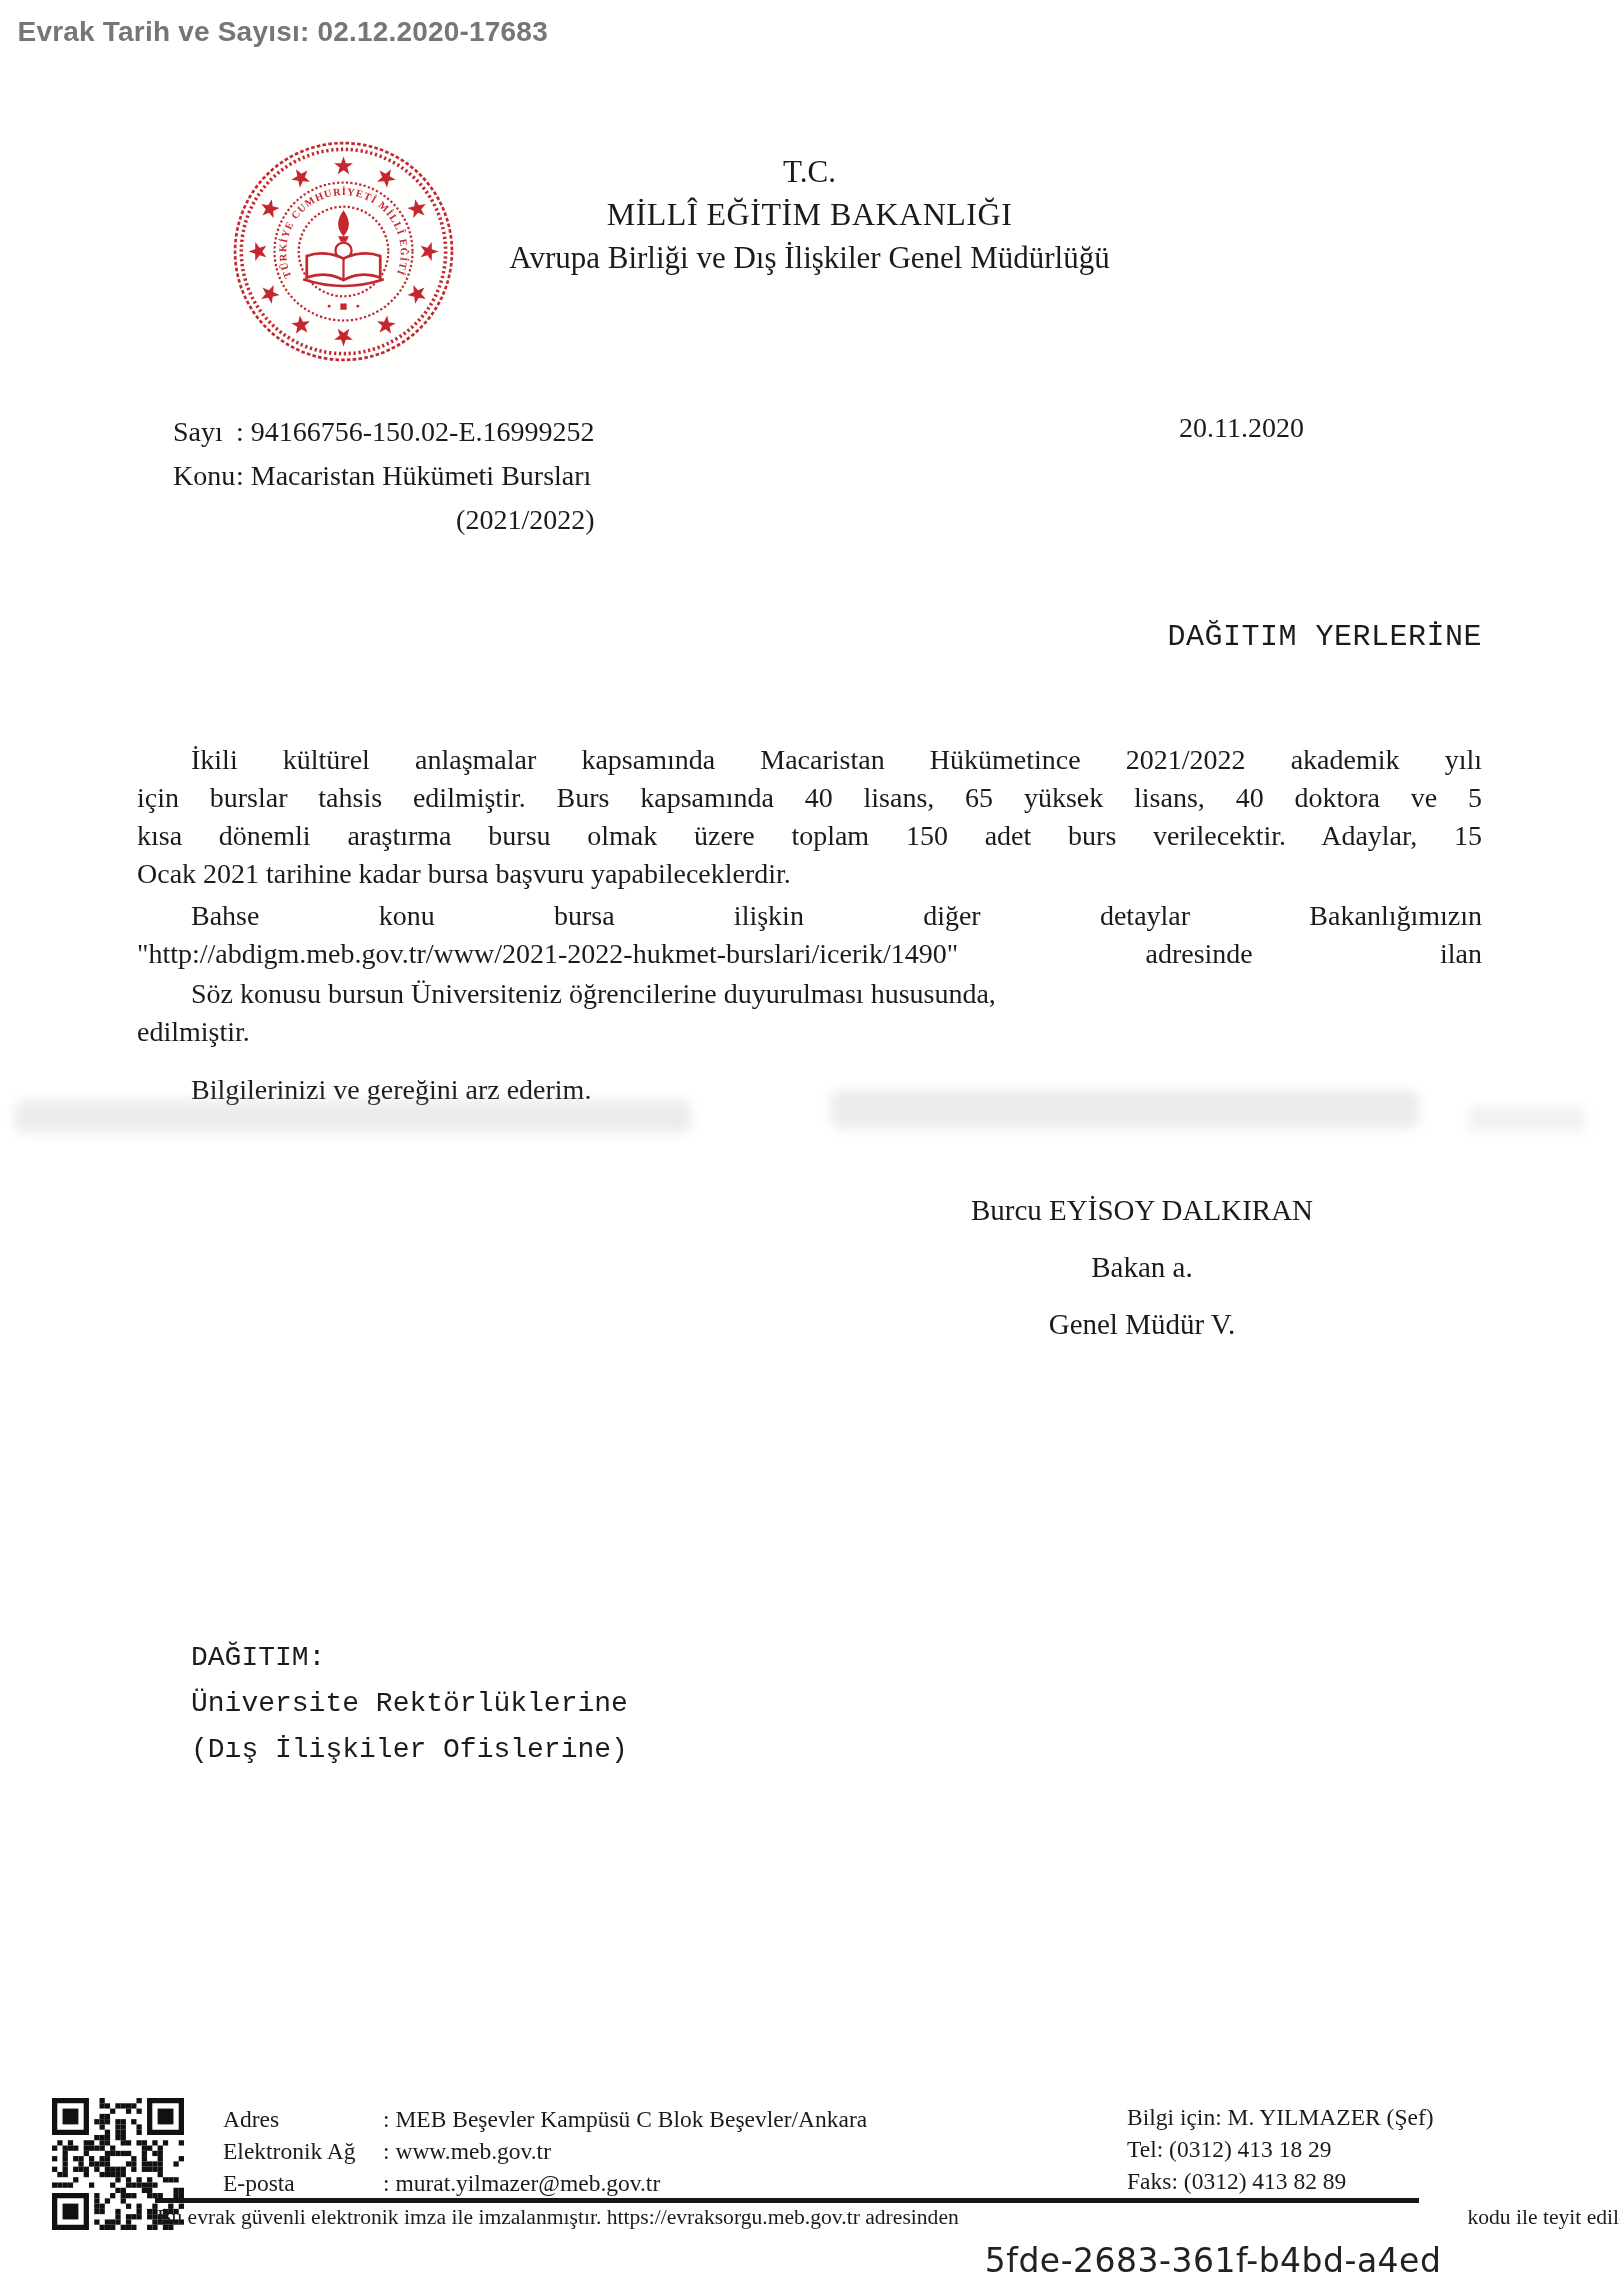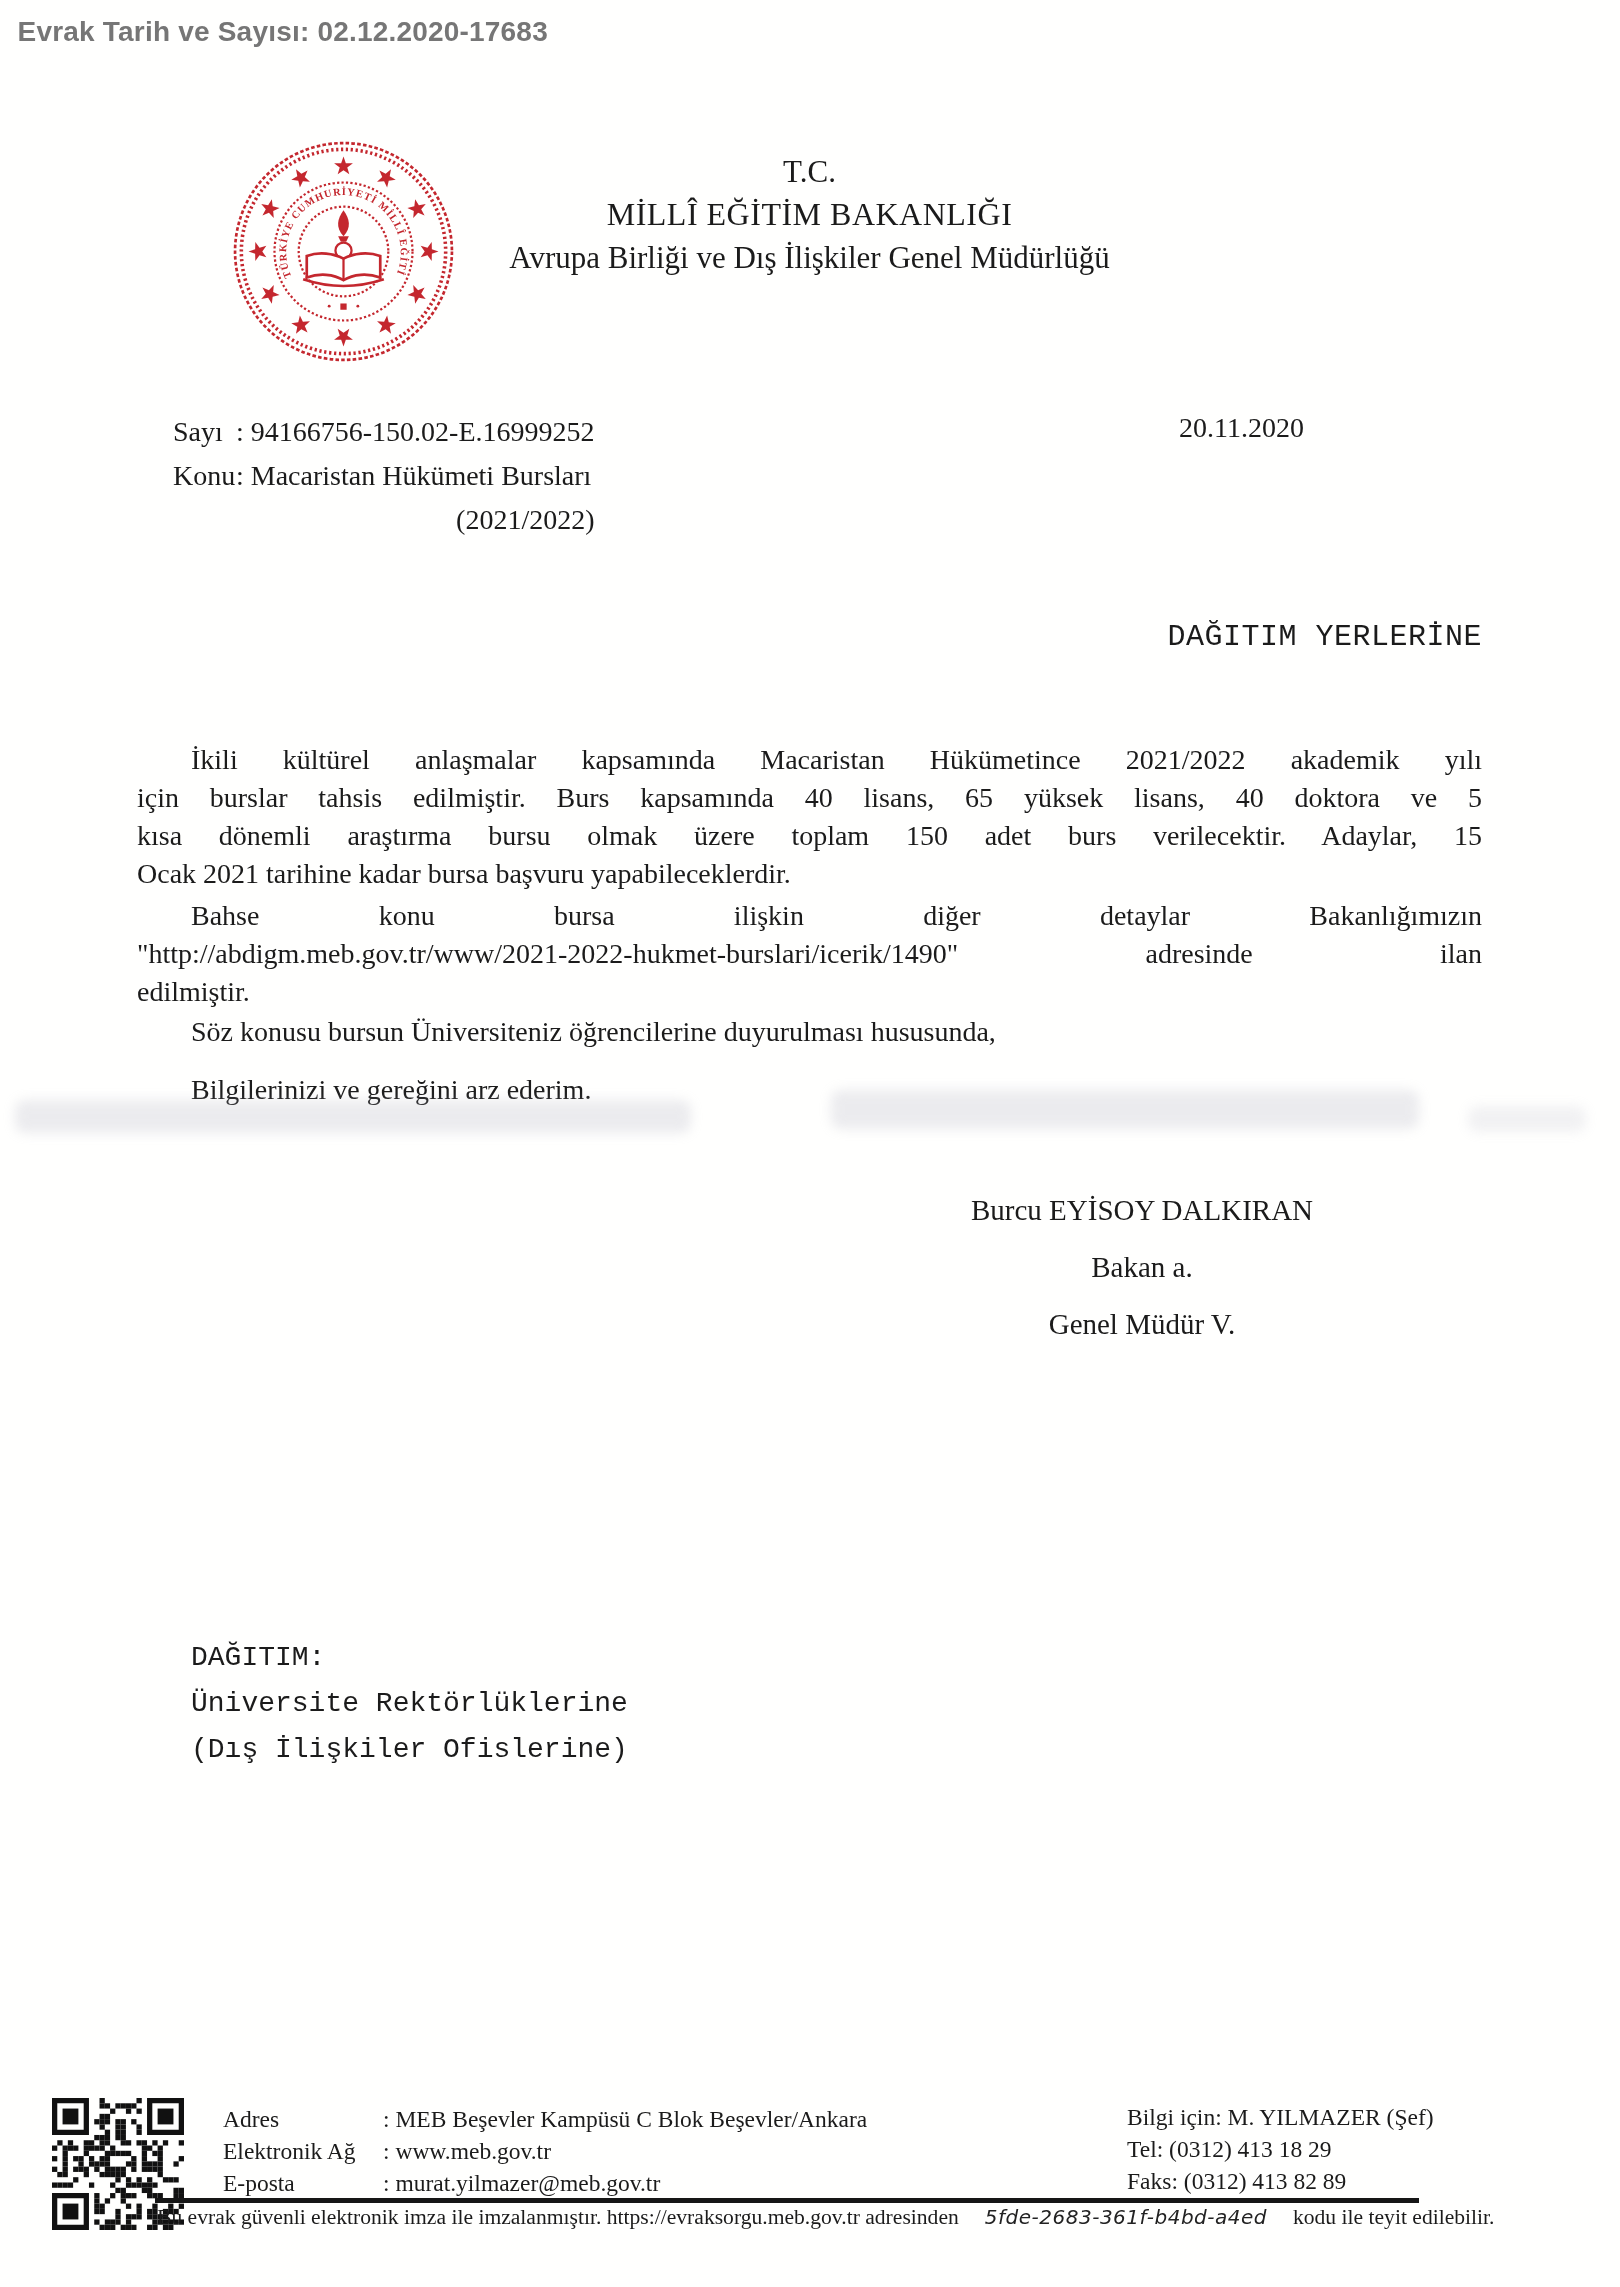--- a/index.html
+++ b/index.html
@@ -42,21 +42,21 @@
   .dist{position:absolute;left:191px;top:1635px;font-size:28px;line-height:46px;font-family:Liberation Mono, monospace;}
 
   .f-addr{position:absolute;left:223px;top:2103px;font-size:23.5px;line-height:32px;}
   .f-addr .flbl{display:inline-block;width:160px;}
   .f-contact{position:absolute;left:1127px;top:2101px;font-size:23.5px;line-height:32px;}
   .f-divider{position:absolute;left:155px;top:2198px;width:1264px;height:4.9px;background:#161616;}
   .f-qr{position:absolute;left:52px;top:2098px;width:132px;height:132px;}
   .f-verify{position:absolute;left:157px;top:2205px;display:flex;align-items:flex-start;gap:26px;white-space:nowrap;}
   .f-verify .vtxt{font-size:21.6px;}
   .f-verify .vcode{font-family:"DejaVu Sans","Liberation Sans",sans-serif;
-                   font-style:italic;font-size:20px;letter-spacing:0.5px;color:#222;}
+                   font-size:33px;letter-spacing:0.5px;color:#222;margin-top:36px;}
 </style>
 </head>
 <body>
 
 <div id="page">
 
   <div class="stamp">Evrak Tarih ve Sayısı: 02.12.2020-17683</div>
 
   <svg class="seal" viewBox="-130 -130 260 260">
     <defs>
@@ -119,22 +119,22 @@
 
   <div class="salutation">DAĞITIM YERLERİNE</div>
 
   <div class="body">
     <div class="jline indent">İkili kültürel anlaşmalar kapsamında Macaristan Hükümetince 2021/2022 akademik yılı</div>
     <div class="jline">için burslar tahsis edilmiştir. Burs kapsamında 40 lisans, 65 yüksek lisans, 40 doktora ve 5</div>
     <div class="jline">kısa dönemli araştırma bursu olmak üzere toplam 150 adet burs verilecektir. Adaylar, 15</div>
     <div class="lline">Ocak 2021 tarihine kadar bursa başvuru yapabileceklerdir.</div>
     <div class="jline indent mt4">Bahse konu bursa ilişkin diğer detaylar Bakanlığımızın</div>
     <div class="jline">"http://abdigm.meb.gov.tr/www/2021-2022-hukmet-burslari/icerik/1490" adresinde ilan</div>
+    <div class="lline indent mt2">Söz konusu bursun Üniversiteniz öğrencilerine duyurulması hususunda,</div>
     <div class="lline">edilmiştir.</div>
-    <div class="lline indent mt2">Söz konusu bursun Üniversiteniz öğrencilerine duyurulması hususunda,</div>
     <div class="lline indent mt8">Bilgilerinizi ve gereğini arz ederim.</div>
   </div>
 
   <div class="smudge sm1"></div>
   <div class="smudge sm2"></div>
   <div class="smudge sm3"></div>
 
   <div class="sig">
     <div>Burcu EYİSOY DALKIRAN</div>
     <div>Bakan a.</div>

